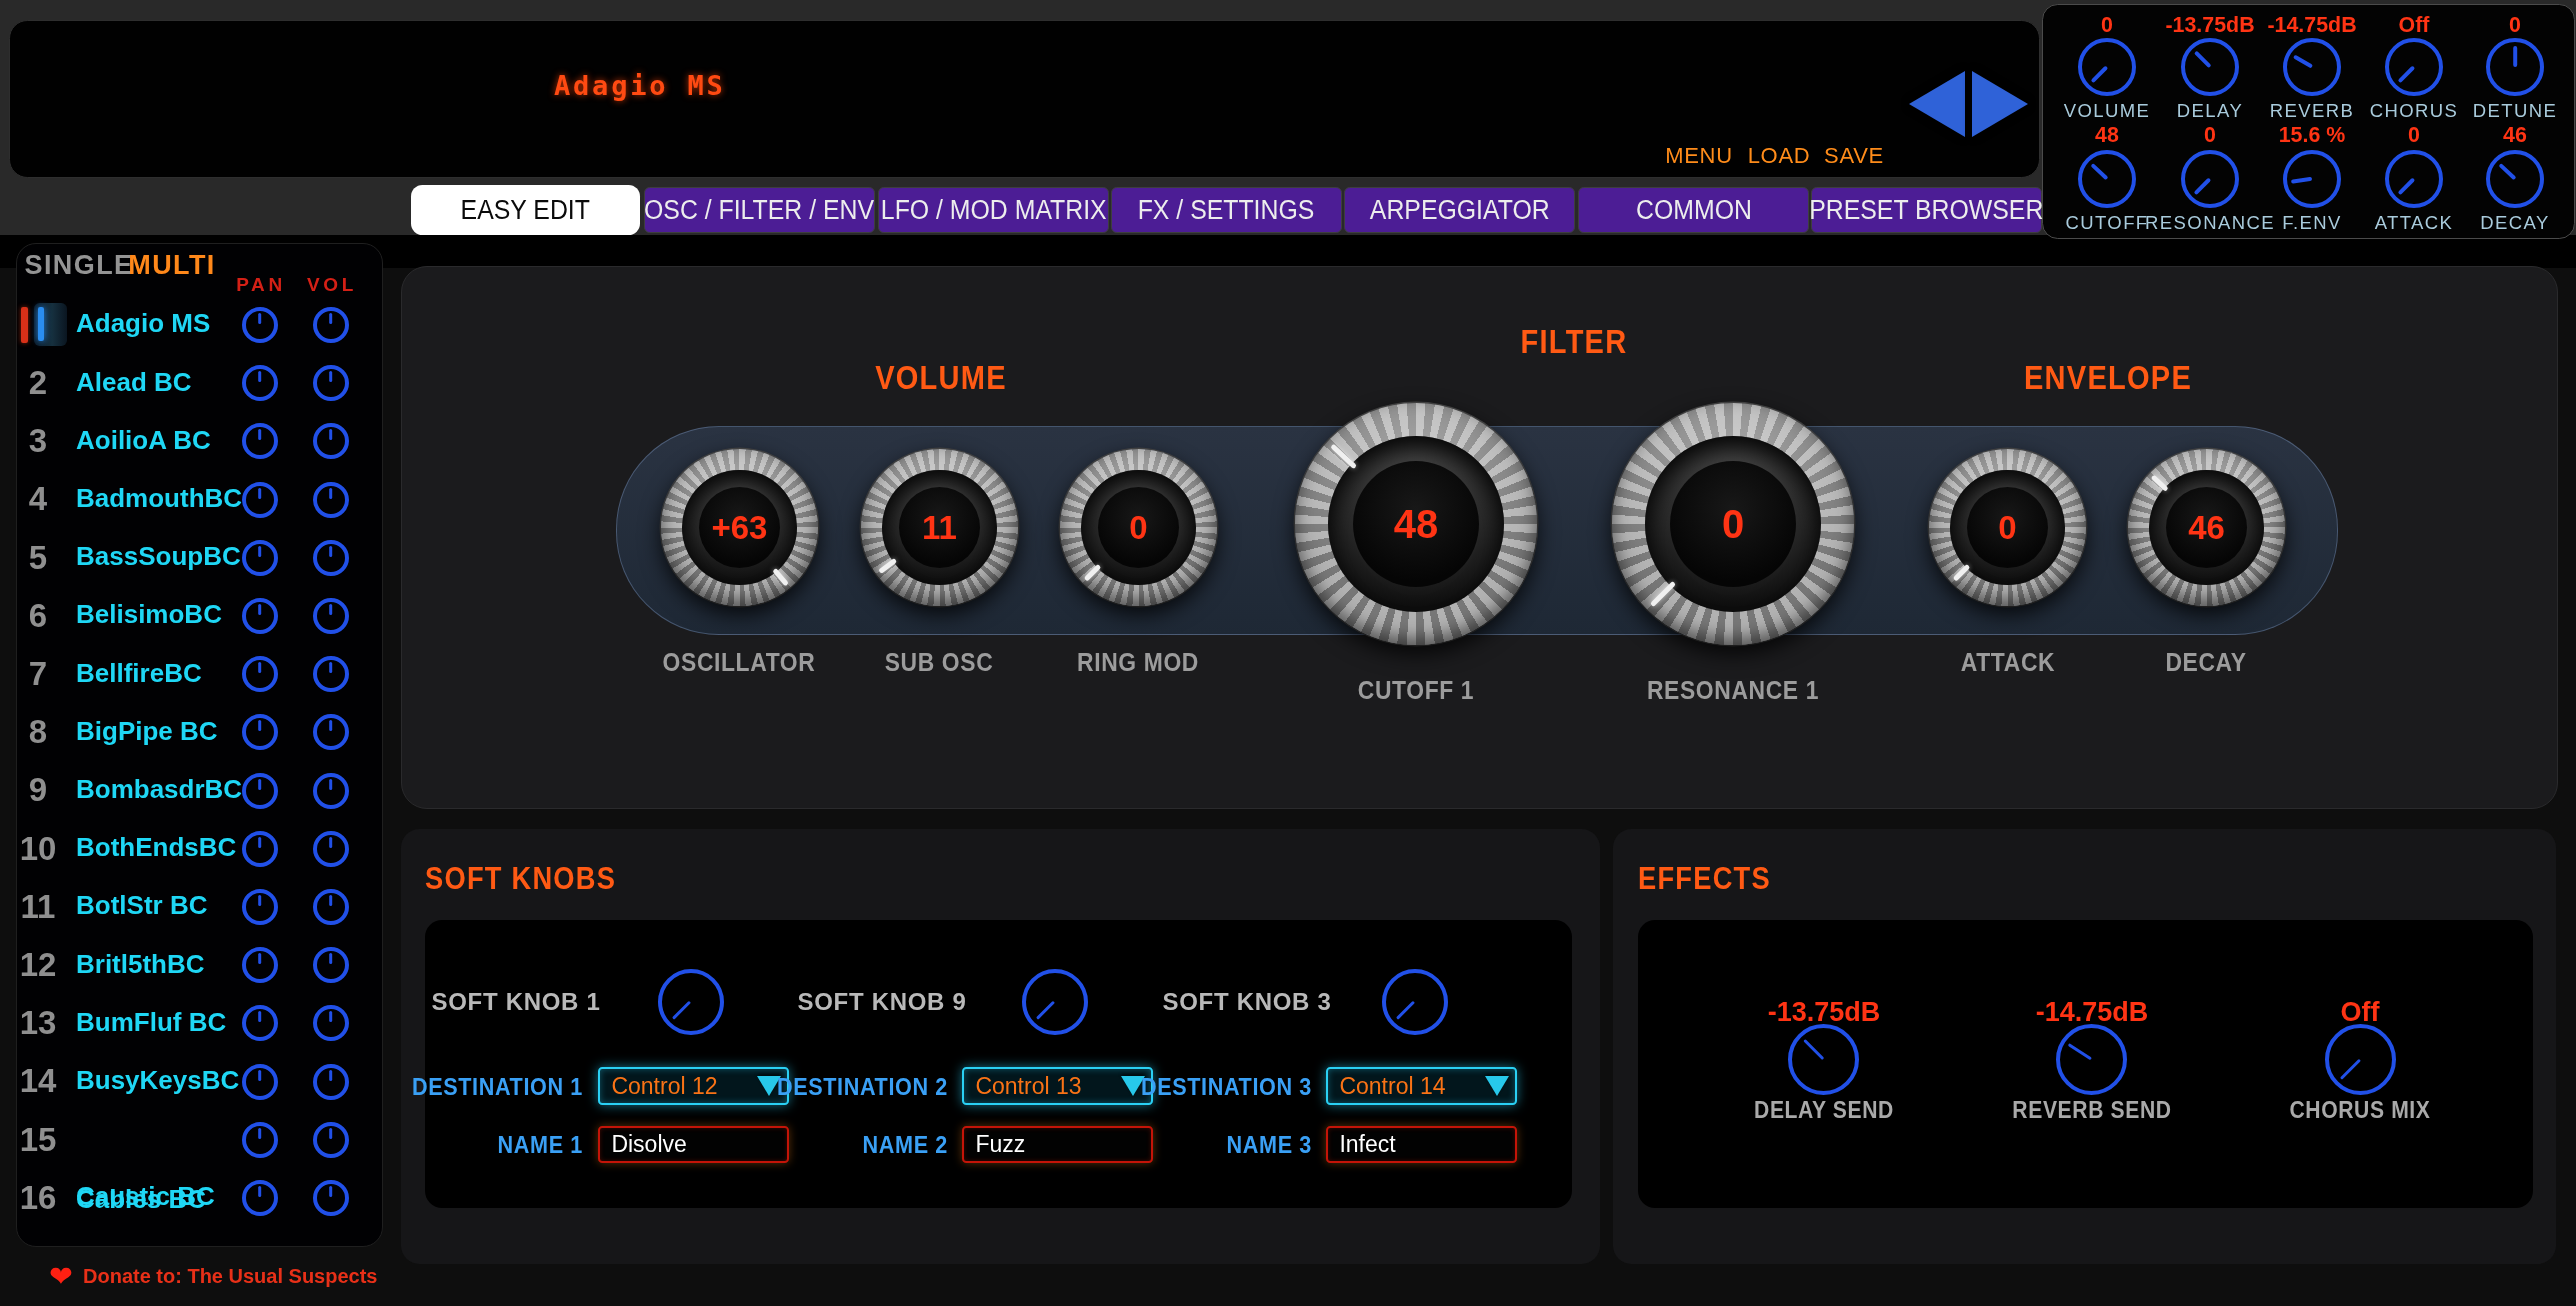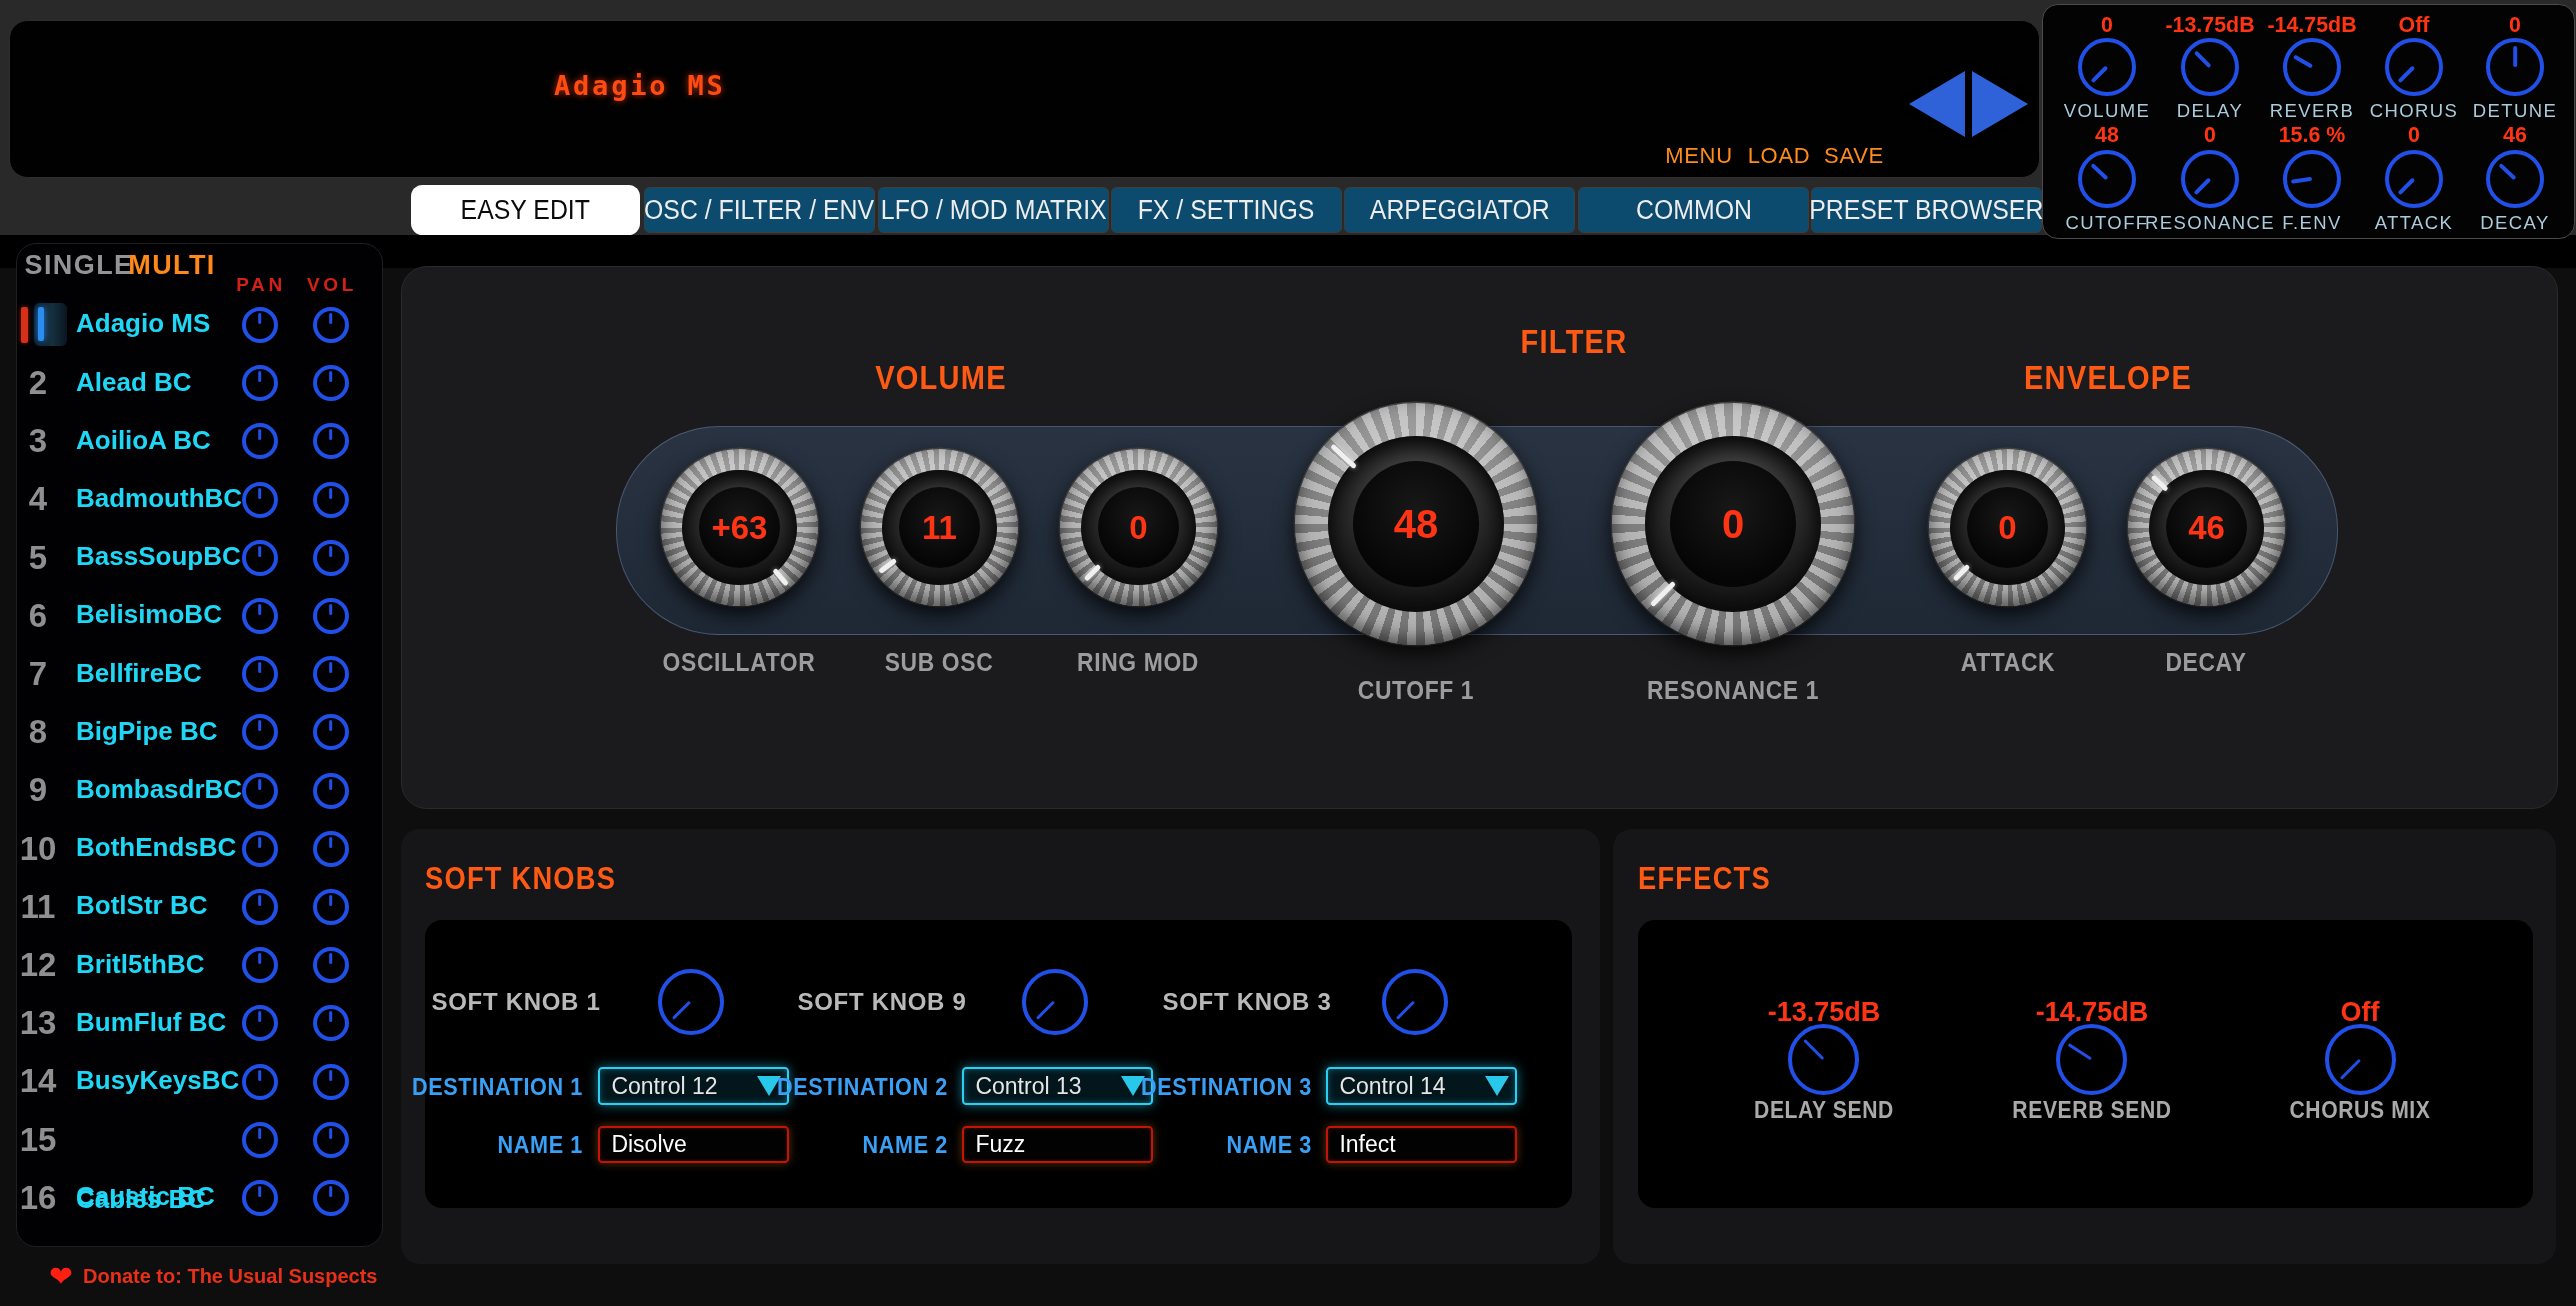--- a/index.html
+++ b/index.html
@@ -43,21 +43,21 @@
   #info-line span{margin-right:10px;}
   #info-line .gap{display:inline-block;width:26px;}
   .hbtn{top:140px;width:78px;height:31px;display:flex;align-items:center;justify-content:center;
         color:#ff8c1a;font-size:22px;letter-spacing:0.7px;cursor:pointer;}
   .tri{width:0;height:0;cursor:pointer;}
   #prev-arrow{left:1909px;top:71px;border-top:33px solid transparent;border-bottom:33px solid transparent;
         border-right:56px solid #2f62d8;filter:drop-shadow(0 0 4.3px rgba(0,0,0,.8));}
   #next-arrow{left:1972px;top:71px;border-top:33px solid transparent;border-bottom:33px solid transparent;
         border-left:56px solid #2f62d8;filter:drop-shadow(0 0 4.3px rgba(0,0,0,.8));}
   
-  .tab{position:absolute;top:187px;height:44px;background:#0c4a6e;border:0.7px solid #3e3e3e;
+  .tab{position:absolute;top:187px;height:44px;background:#4c1d95;border:0.7px solid #3e3e3e;
        border-radius:5.7px;display:flex;align-items:center;justify-content:center;color:#ededed;
        font-size:27px;cursor:pointer;}
   .tab.active{top:185px;height:50px;background:#fff;color:#0a0a0a;border:none;border-radius:11.4px;z-index:5;}
   .tab span{display:inline-block;transform:scaleX(.92);white-space:nowrap;}
   
   .qval{color:#ff3414;font-weight:bold;font-size:21.4px;}
   .qlbl{color:#a9cbdc;font-size:18.5px;letter-spacing:1.4px;}
   
   .bk{position:absolute;border:4.3px solid #2150e8;border-radius:50%;box-sizing:border-box;cursor:pointer;}
   .bkp{position:absolute;left:0;top:0;right:0;bottom:0;}
@@ -92,21 +92,21 @@
   .sel-blue{background:#2a8df0;border-radius:2.1px;box-shadow:0 0 7.1px #2a8df0;}
   #donate{color:#e83018;font-weight:bold;font-size:20px;cursor:pointer;}
   #heart{color:#ff2012;font-size:28.5px;}
   
   .sklbl{color:#b9b9b9;font-weight:bold;font-size:24px;letter-spacing:0.7px;}
   .bluelbl{position:absolute;color:#3aa0f5;font-weight:bold;font-size:24px;letter-spacing:0.7px;
        transform:translate(-100%,-50%) scaleX(.9);transform-origin:right center;white-space:nowrap;}
   .dd{position:absolute;background:#02161c;border:2.8px solid #2ad0f4;border-radius:4.3px;
        box-shadow:0 0 11.4px rgba(40,210,250,.55), inset 0 0 7.1px rgba(40,210,250,.35);
        display:flex;align-items:center;cursor:pointer;}
-  .dd .txt{color:#e5e5e5;font-size:23px;padding-left:11.4px;flex:1;}
+  .dd .txt{color:#f97316;font-size:23px;padding-left:11.4px;flex:1;}
   .dd .arr{width:0;height:0;border-left:12px solid transparent;border-right:12px solid transparent;
        border-top:20px solid #27c8ea;margin-right:5.7px;filter:drop-shadow(0 -1.4px 1.4px rgba(0,0,0,.6));}
   .ni{position:absolute;background:#020202;border:2.8px solid #c41408;border-radius:4.3px;
        box-shadow:0 0 10px rgba(230,120,20,.4), inset 0 0 5.7px rgba(200,30,10,.3);
        display:flex;align-items:center;cursor:text;}
   .ni .txt{color:#fff;font-size:23px;padding-left:11.4px;}
   .fxval{color:#ff3414;font-weight:bold;font-size:27px;}
   .fxlbl{color:#a9a9a9;font-weight:bold;font-size:24px;letter-spacing:0.7px;}
 </style>
 </head>

